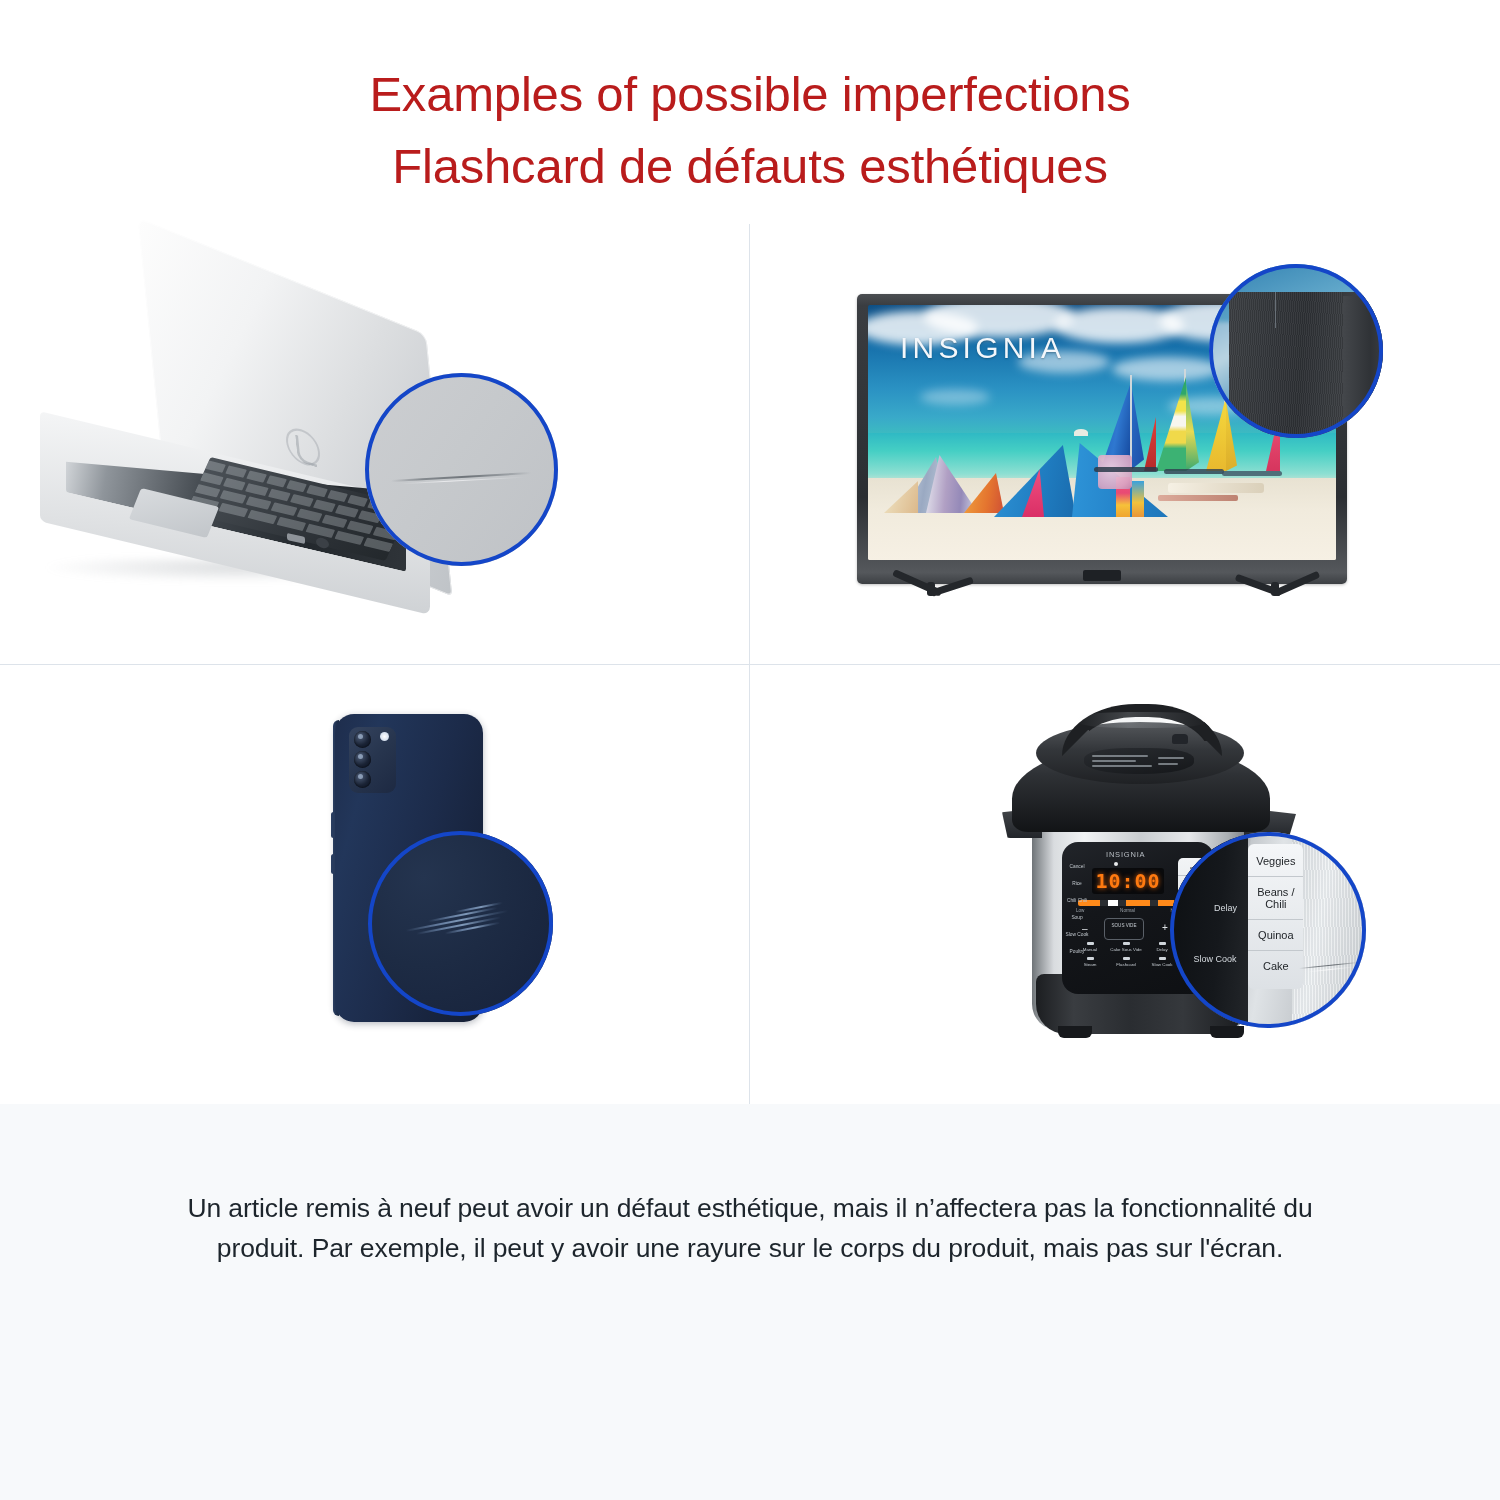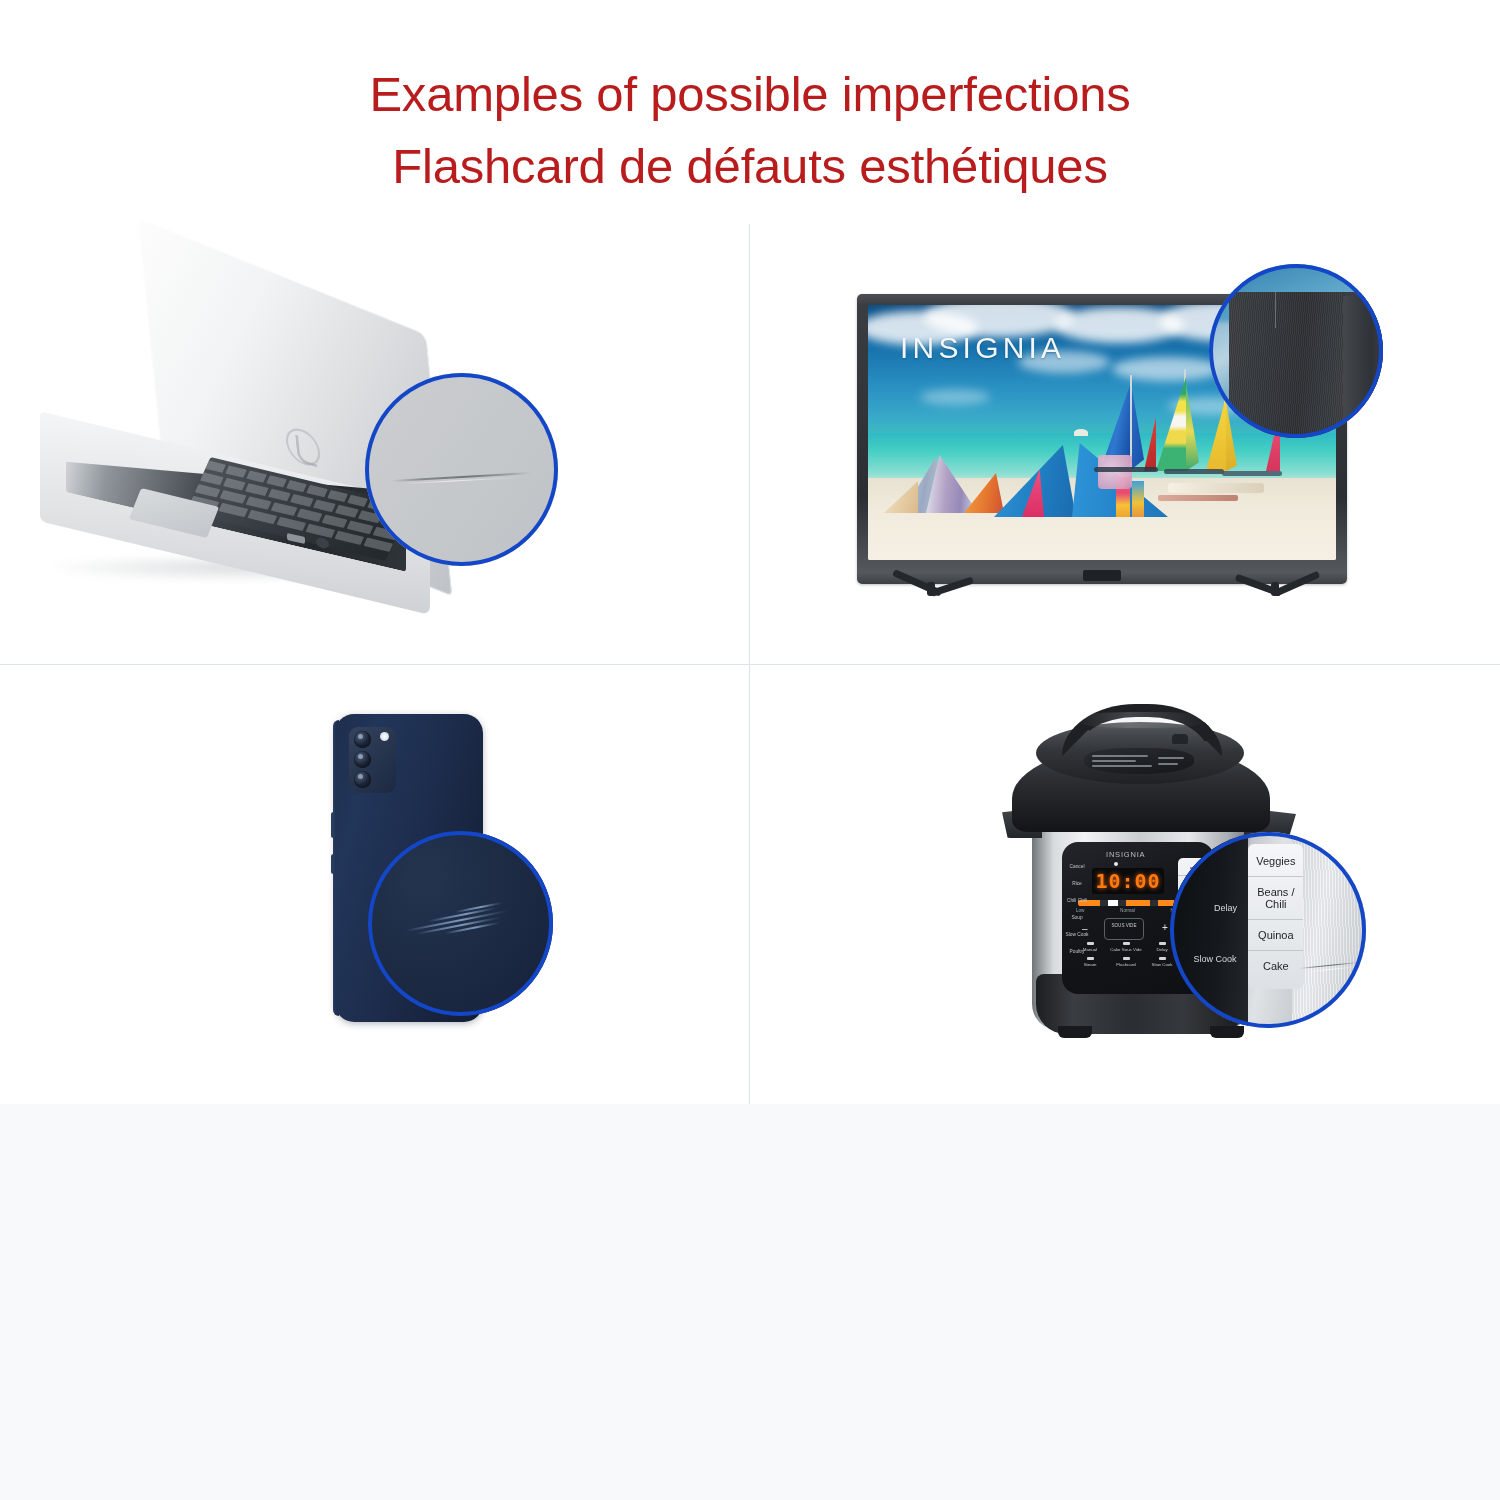--- a/index.html
+++ b/index.html
@@ -1000,15 +1000,16 @@
           </div>
           <div class="ckb-scratch"></div>
         </div>
         <div class="bubble-ring" style="left:186px; top:150px; width:196px; height:196px;"></div>
       </div>
     </div>
 
   </div>
 
   <div class="footer">
+    <p class="second">Un article remis à neuf peut avoir un défaut esthétique, mais il n’affectera pas la fonctionnalité du produit. Par exemple, il peut y avoir une rayure sur le corps du produit, mais pas sur l'écran.</p>
   </div>
 
 </div>
 
 </body></html>

